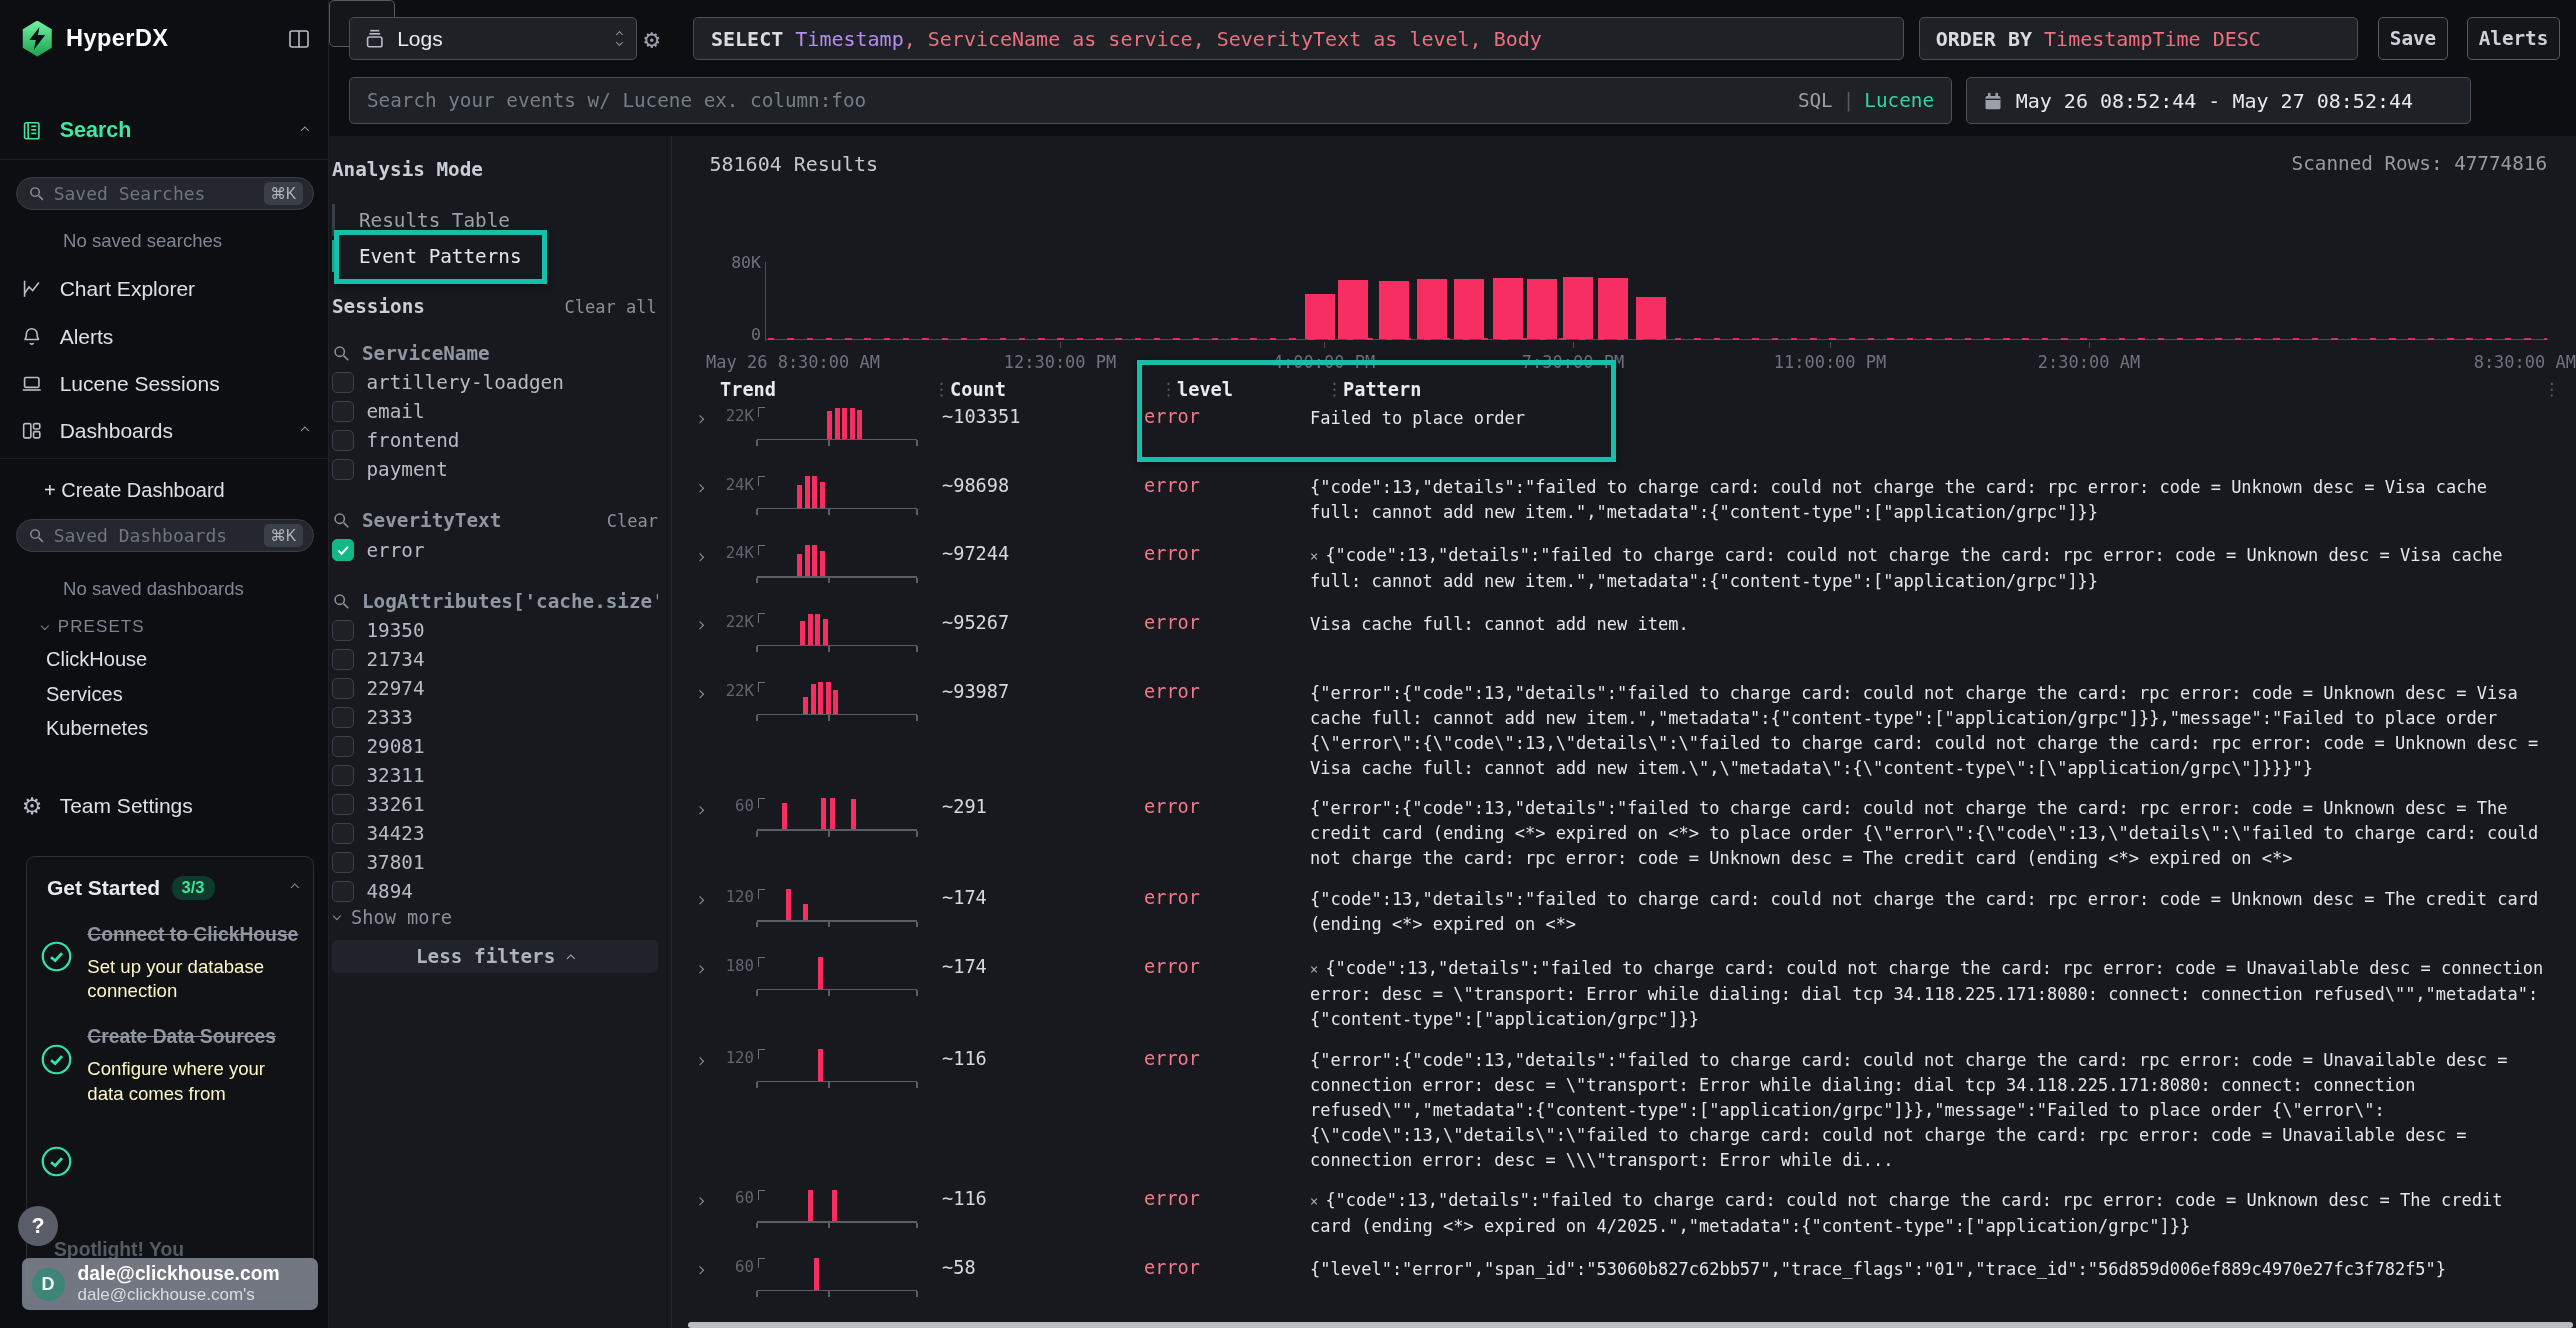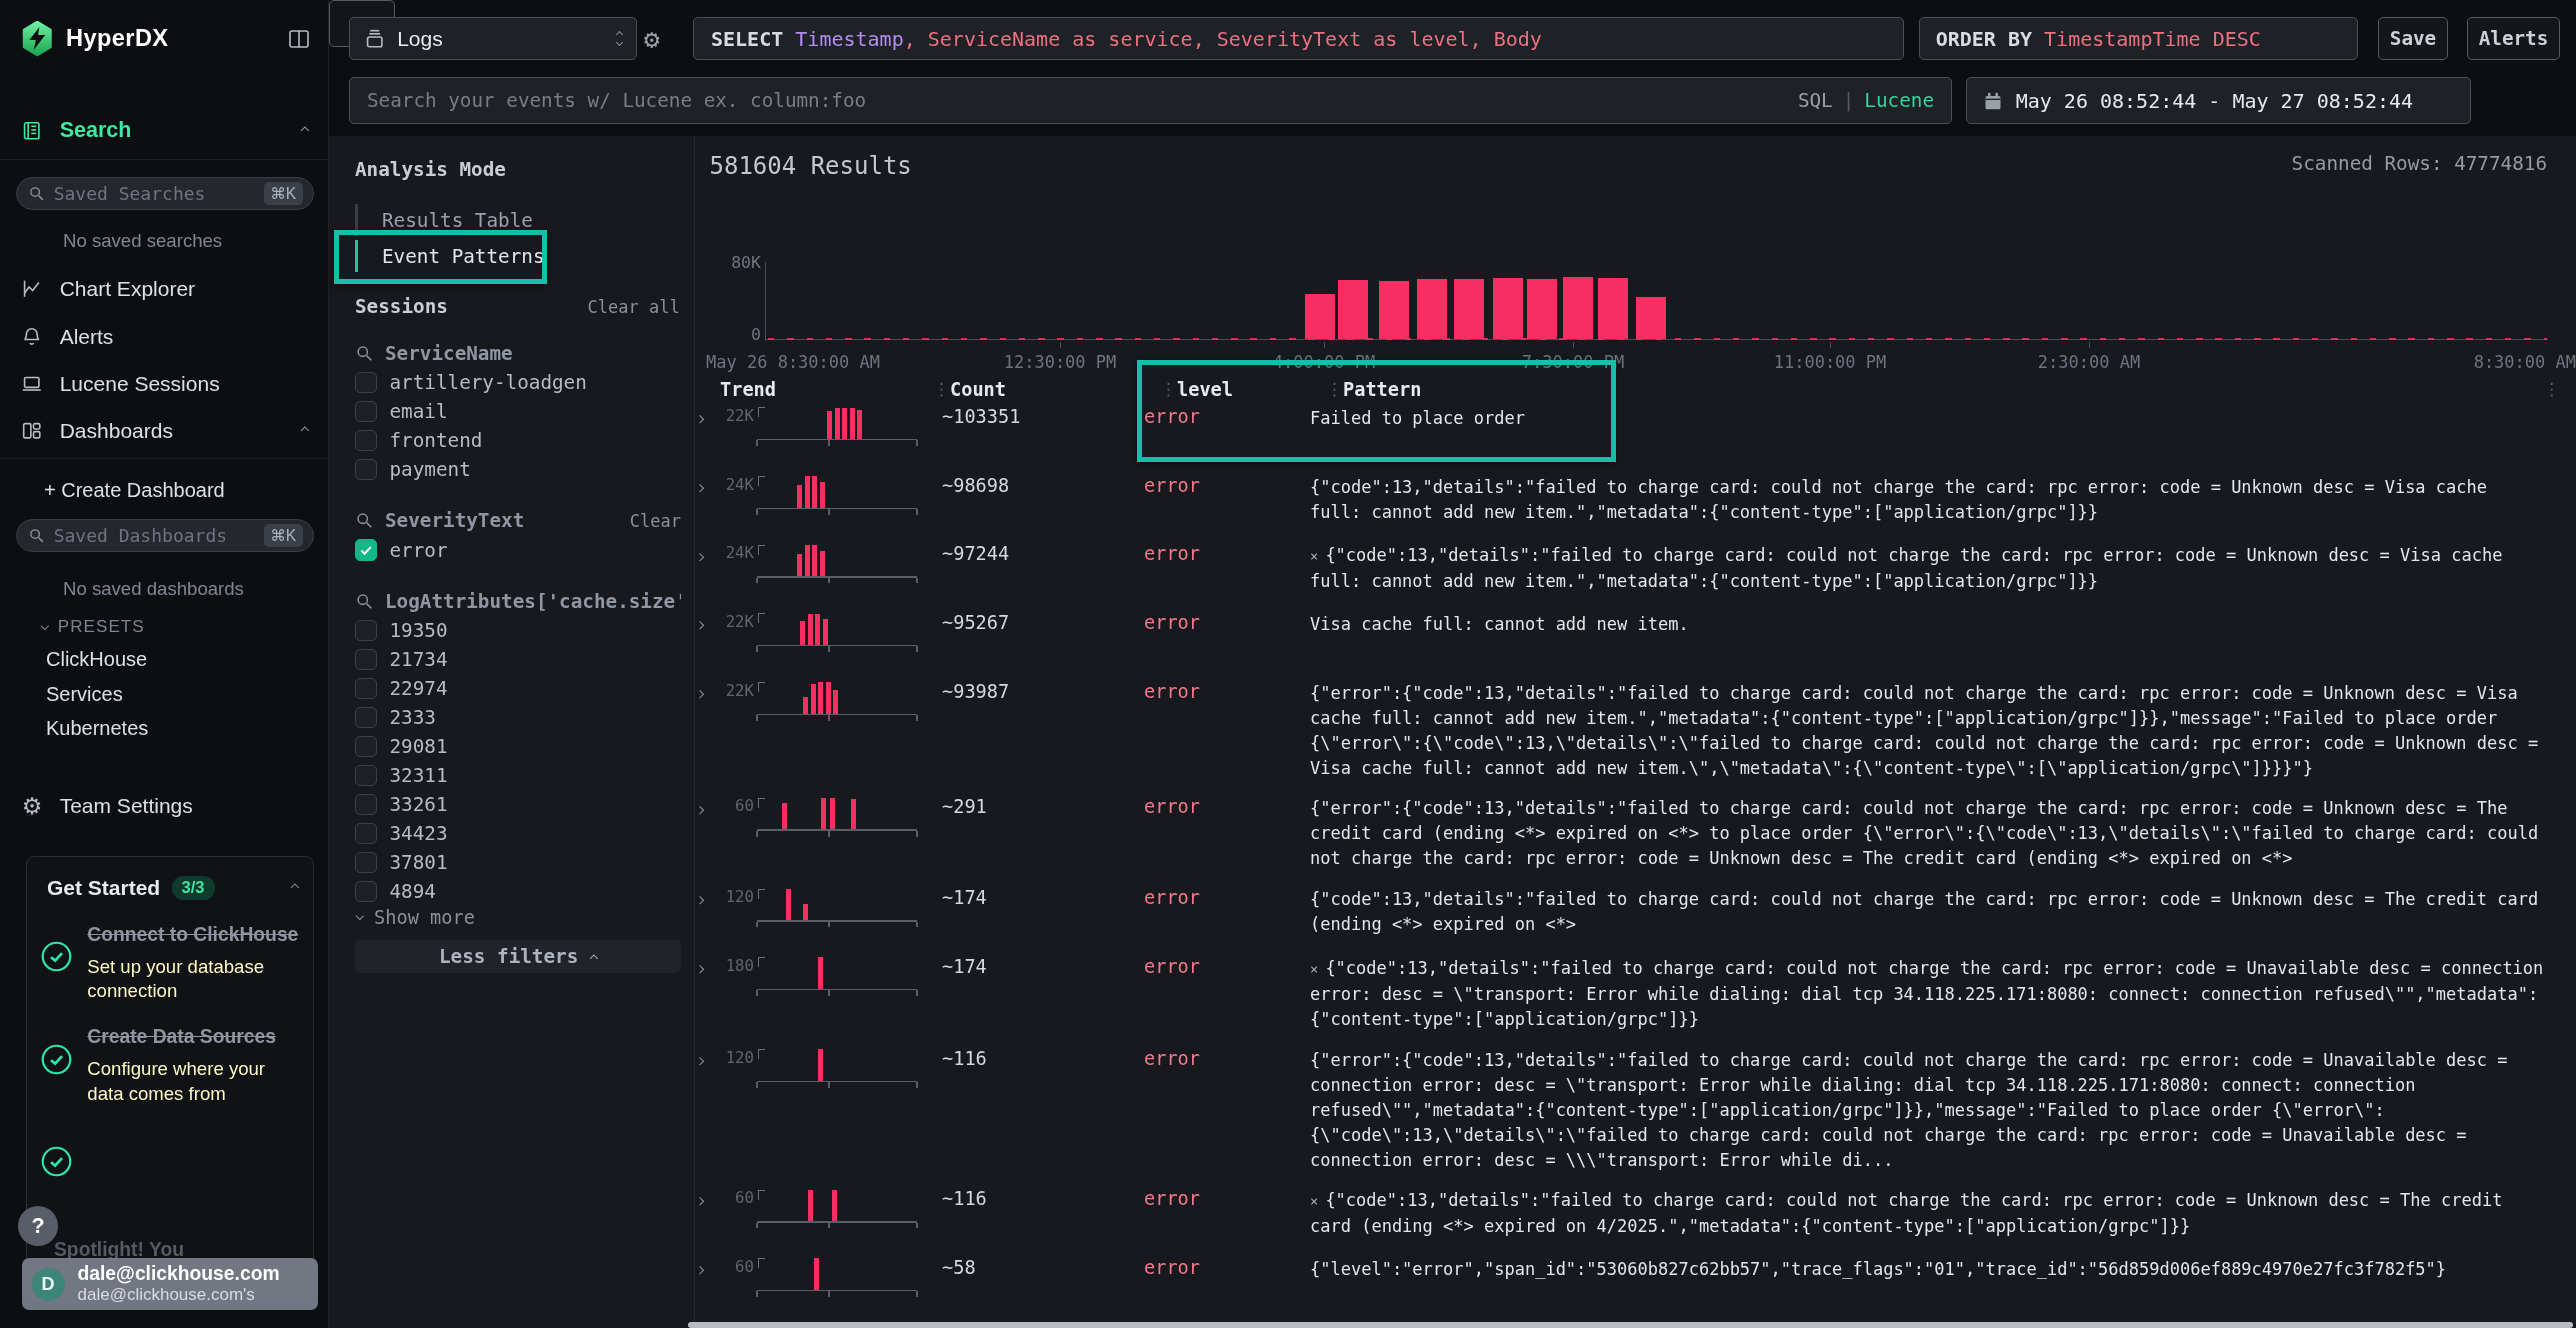--- a/index.html
+++ b/index.html
@@ -70,21 +70,21 @@
   #help-btn{position:absolute;left:18px;top:1206px;width:40px;height:40px;border-radius:50%;background:#585d68;
             display:flex;align-items:center;justify-content:center;font-size:21.5px;font-weight:bold;color:#fff;z-index:5;}
   #user-card{position:absolute;left:21.5px;top:1258px;width:296px;height:52px;background:rgba(122,127,139,.93);border-radius:7.2px;
              display:flex;align-items:center;gap:13px;padding:0 10px;z-index:6;}
   #user-avatar{width:33px;height:33px;border-radius:50%;background:#3c8577;display:flex;align-items:center;justify-content:center;
                color:#eaf6f2;font-weight:bold;font-size:18px;flex:none;}
   #user-name{font-size:19.3px;font-weight:bold;color:#fff;line-height:1.15;}
   #user-sub{font-size:17px;color:#d9dce2;line-height:1.15;}
 
   
-  #filterpanel{position:absolute;left:337px;top:136px;width:358px;height:1192px;border-right:1.4px solid #24272d;font-size:19.3px;}
+  #filterpanel{position:absolute;left:314px;top:136px;width:358px;height:1192px;border-right:1.4px solid #24272d;font-size:19.3px;}
   #analysis-title{position:absolute;left:18px;top:21.5px;font-weight:bold;color:#c9ced6;}
   #mode-list{position:absolute;left:18px;top:66px;right:14.3px;}
   .mode-item{position:relative;height:36px;display:flex;align-items:center;padding-left:27px;color:#9aa1ac;}
   .mode-item .rail{position:absolute;left:0;top:2.1px;bottom:2.1px;width:2.9px;background:#3a3e45;}
   .mode-item.active{color:#e2e5ea;}
   .mode-item.active .rail{background:#1fc3a0;}
   #filters-head{position:absolute;left:18px;top:159px;right:14.3px;display:flex;align-items:baseline;}
   #filters-title{font-weight:bold;color:#c9ced6;}
   .clearlink{margin-left:auto;font-size:17px;color:#8b919b;}
   #filter-groups{position:absolute;left:18px;top:202px;right:13px;}
@@ -95,21 +95,21 @@
   .fg-clear{margin-left:auto;font-size:17px;color:#8b919b;font-weight:normal;}
   .fopt{display:flex;align-items:center;gap:13px;height:29px;color:#b6bcc6;}
   .cbx{width:21.5px;height:21.5px;border:1.4px solid #3c4048;border-radius:5px;background:#1d2025;flex:none;display:flex;align-items:center;justify-content:center;}
   .cbx.on{background:#12b886;border-color:#12b886;}
   #show-more{position:absolute;left:20px;top:771px;display:flex;align-items:center;gap:11.4px;color:#8b919b;font-size:18.6px;}
   #less-filters{position:absolute;left:18px;top:804px;width:326px;height:33px;background:#20232a;border-radius:5px;
                 display:flex;align-items:center;justify-content:center;gap:13px;font-weight:bold;color:#aeb4be;font-size:19.3px;}
 
   
   #results{position:absolute;left:688px;top:136px;width:1888px;height:1192px;}
-  #res-count{position:absolute;left:21.5px;top:15.7px;font-size:24px;color:#c3c8d0;}
+  #res-count{position:absolute;left:21.5px;top:15.7px;font-size:20px;color:#c3c8d0;}
   #res-scanned{position:absolute;right:29px;top:15.7px;font-size:19.3px;color:#959ba5;}
   #hist{position:absolute;left:0;top:57px;right:0;height:114px;}
   #hist .ylab{position:absolute;left:29px;width:44px;text-align:right;font-size:16.5px;color:#6d7380;}
   #yaxis{position:absolute;left:77px;top:69px;width:1.4px;height:79px;background:#4a4e54;}
   #bars{position:absolute;left:79px;top:69px;width:1780px;height:77px;}
   #bars .bar{position:absolute;bottom:0;background:#f62e62;}
   #baseline{position:absolute;left:77px;top:146px;width:1783px;height:1.4px;background:#4a4e54;}
   #reddash{position:absolute;left:80px;top:145px;width:1779px;height:2.1px;opacity:.85;
            background:repeating-linear-gradient(90deg,#f62e62 0 6.4px,transparent 6.4px 19.3px);}
   .xtick{position:absolute;top:149px;width:1.4px;height:6.4px;background:#4a4e54;}

